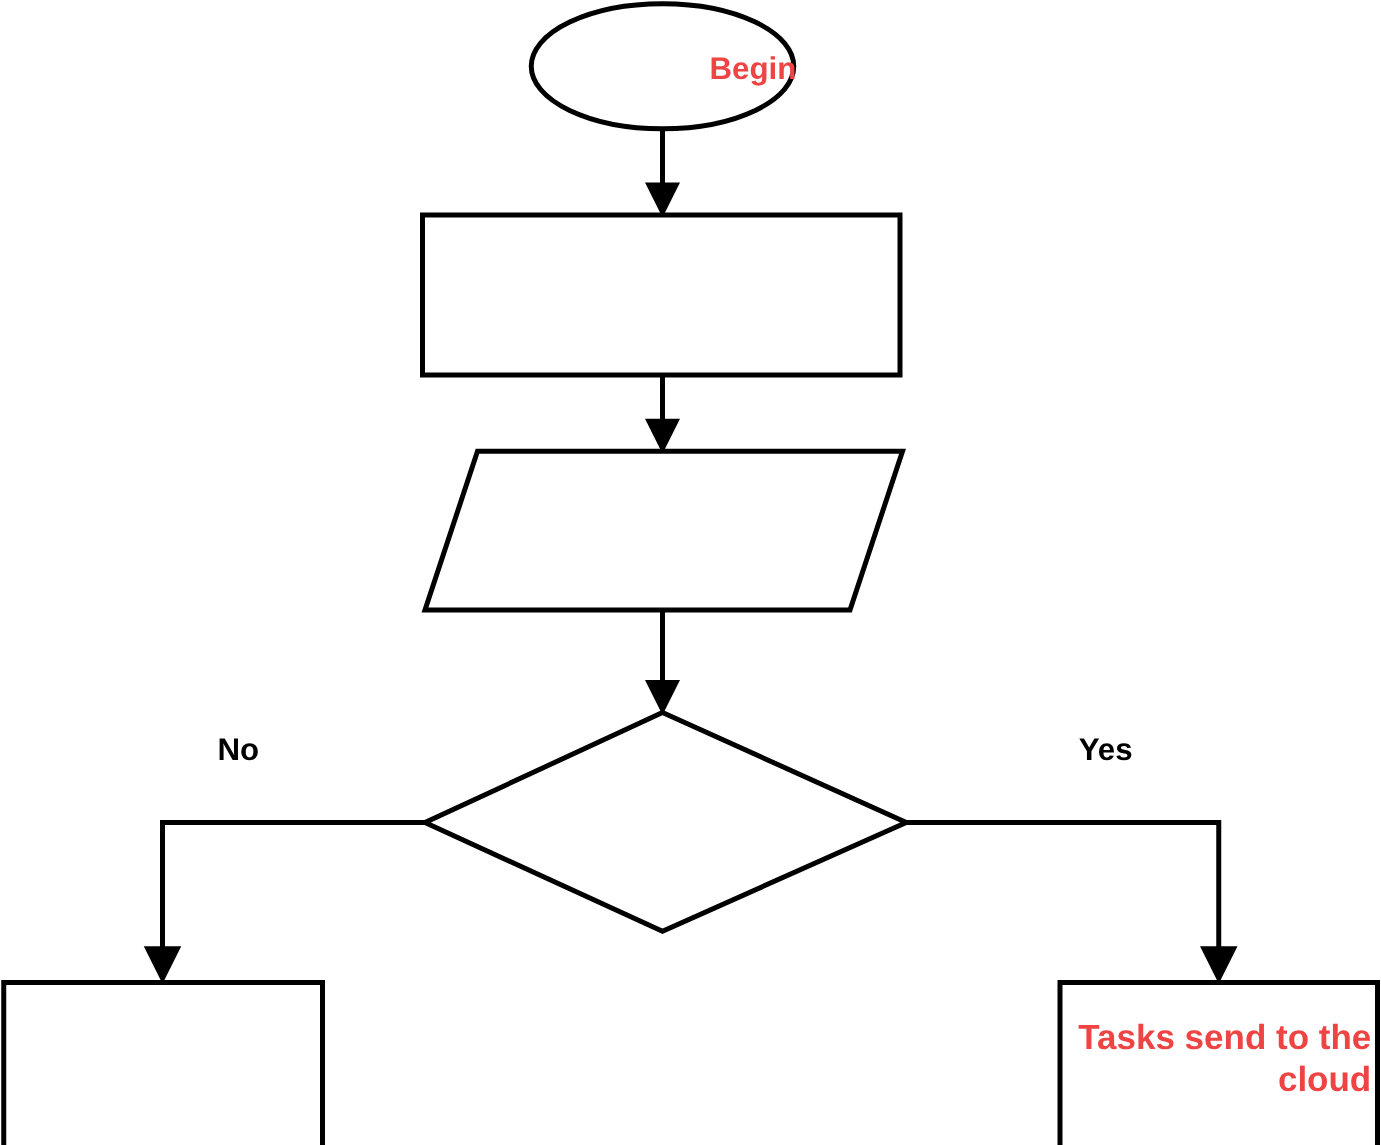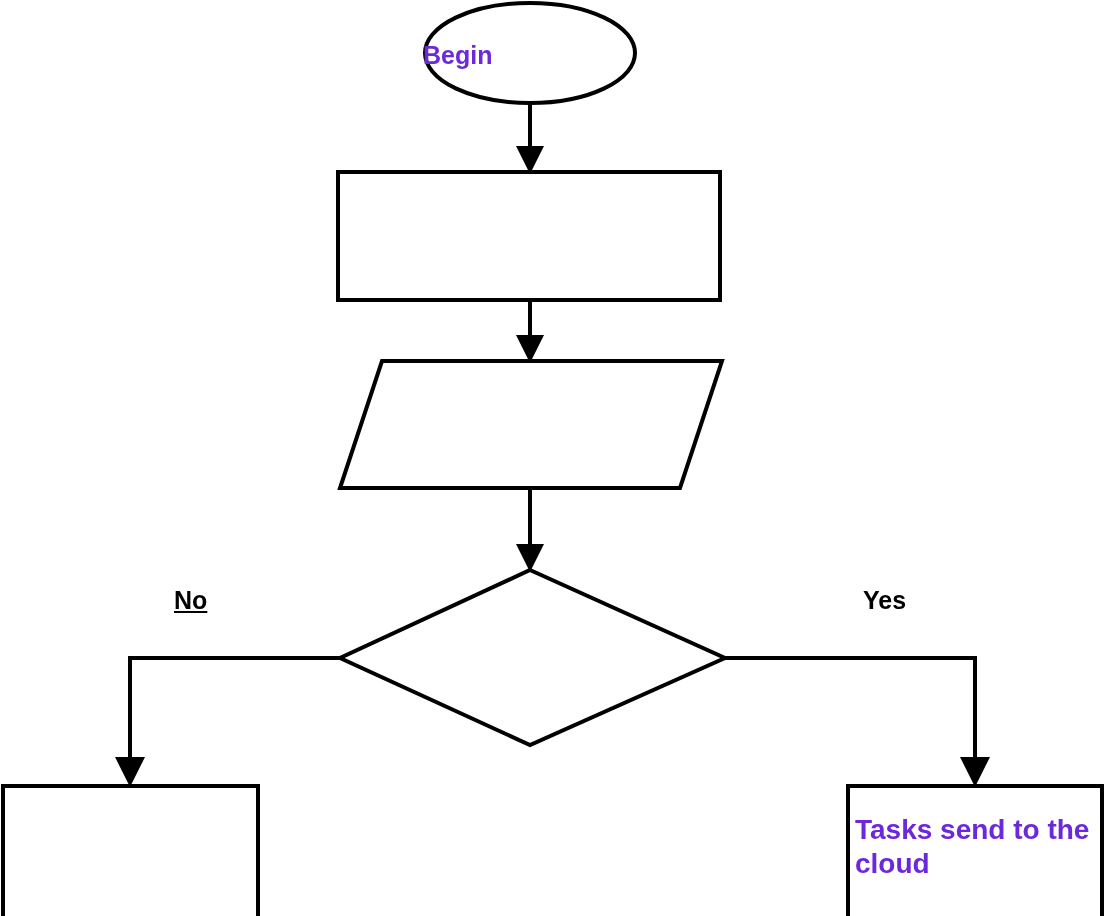--- a/index.html
+++ b/index.html
@@ -36,24 +36,24 @@
     stroke-width: 4;
     fill: none;
     stroke-linecap: butt;
   }
   .arrow-head {
     fill: #000000;
     stroke: none;
   }
   .node-label {
     position: absolute;
-    text-align: left;
+    text-align: right;
     font-family: "Liberation Sans", sans-serif;
     font-weight: bold;
-    color: #6d28d9;
+    color: #ef4444;
     line-height: 1.22;
     white-space: pre-line;
     pointer-events: none;
   }
   .branch-label {
     position: absolute;
     font-family: "Liberation Sans", sans-serif;
     font-weight: bold;
     color: #000000;
     font-size: 25px;
@@ -98,21 +98,20 @@
   }
   #label-right-out {
     left: 855px;
     top: 813px;
     width: 242px;
     font-size: 28px;
   }
   #label-no {
     left: 174px;
     top: 588px;
-    text-decoration: underline;
   }
   #label-yes {
     left: 863px;
     top: 588px;
   }
 </style>
 </head>
 <body>
 
 <div id="canvas">

